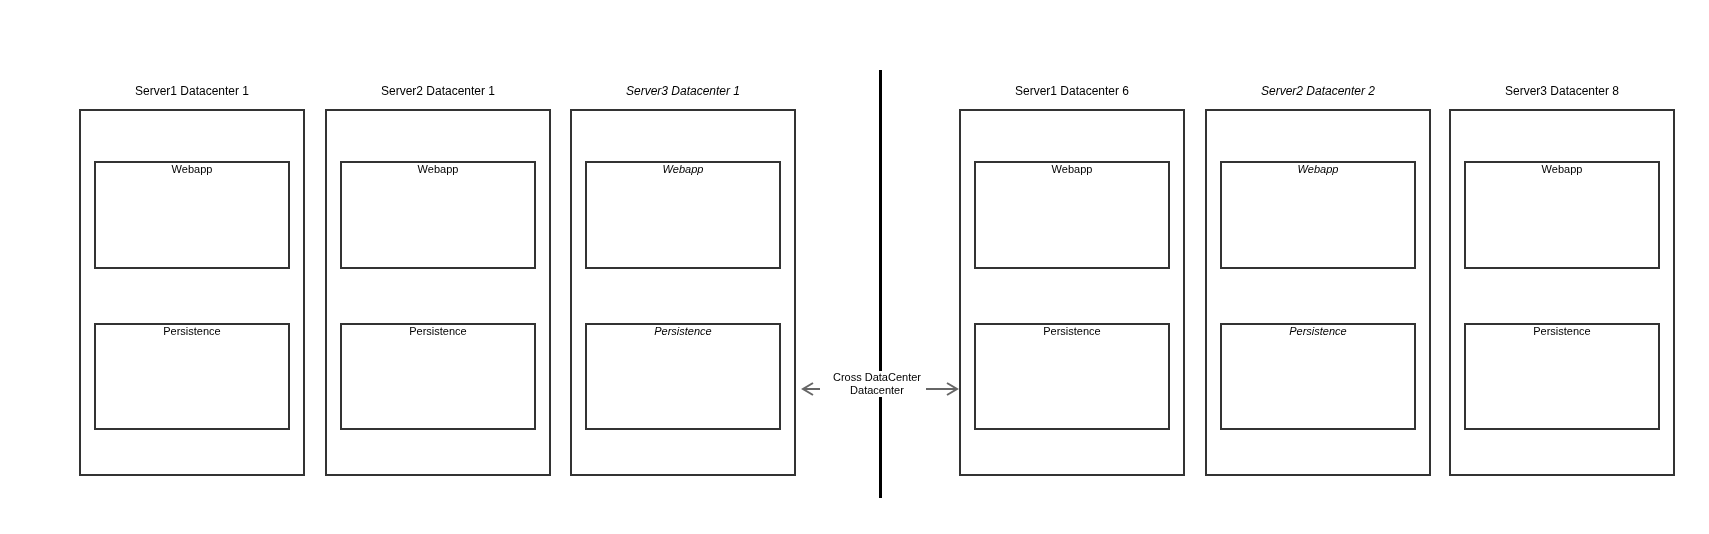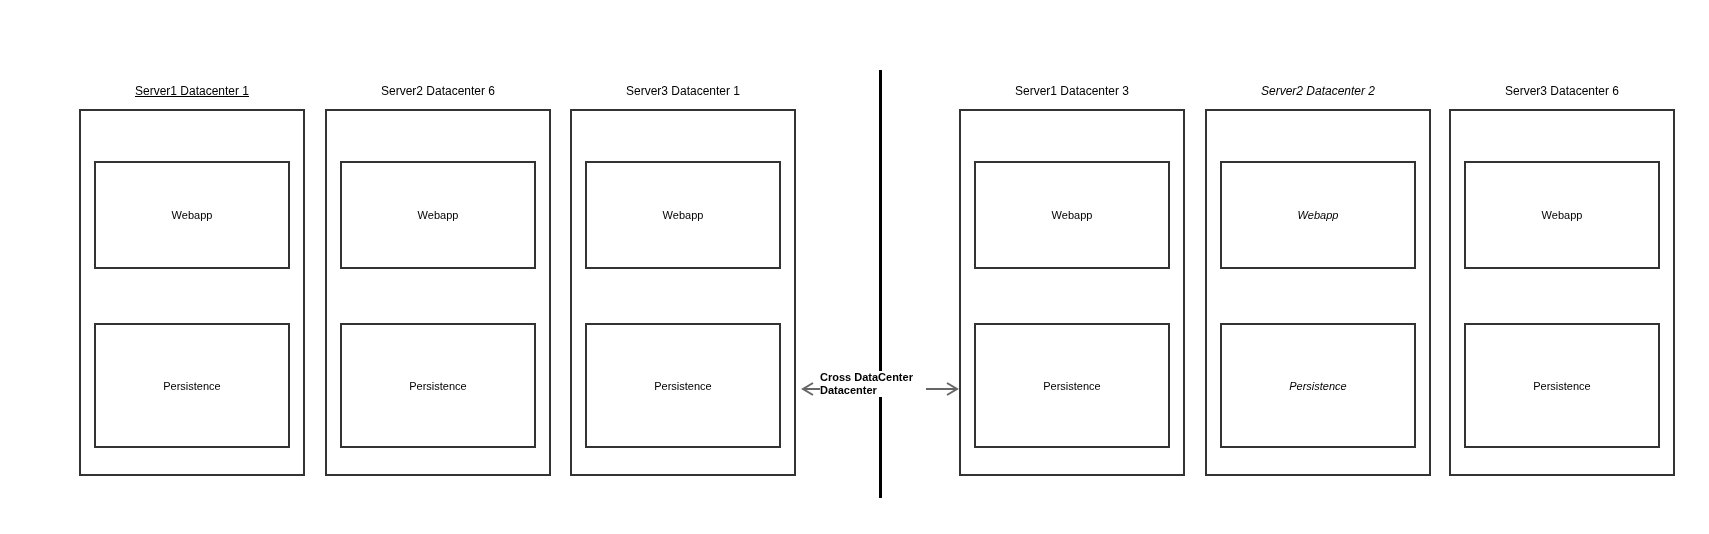--- a/index.html
+++ b/index.html
@@ -43,32 +43,32 @@
     border: 2px solid var(--box-stroke);
     background: var(--bg);
   }
   .component {
     position: absolute;
     left: 13px;
     width: 196px;
     border: 2px solid var(--box-stroke);
     background: var(--bg);
     display: flex;
-    align-items: center;
+    align-items: flex-start;
     justify-content: center;
     font-size: 11px;
     color: var(--text);
   }
   .component.webapp { top: 50px; height: 108px; }
-  .component.persistence { top: 212px; height: 125px; }
+  .component.persistence { top: 212px; height: 107px; }
 
   
-  .pos-s1d1 { left: 79px; text-decoration: underline; }
+  .pos-s1d1 { left: 79px; }
   .pos-s2d1 { left: 325px; }
-  .pos-s3d1 { left: 570px; }
+  .pos-s3d1 { left: 570px; font-style: italic; }
   .pos-s1d2 { left: 959px; }
   .pos-s2d2 { left: 1205px; font-style: italic; }
   .pos-s3d2 { left: 1449px; }
 
   
   .divider {
     position: absolute;
     left: 879px;
     top: 70px;
     width: 3px;
@@ -76,28 +76,27 @@
     background: var(--divider);
     z-index: 1;
   }
 
   
   .repl-label {
     position: absolute;
     left: 820px;
     top: 371px;
     width: 114px;
-    text-align: left;
+    text-align: center;
     font-size: 11px;
     line-height: 13px;
     color: var(--text);
     background: var(--bg);
     z-index: 2;
     white-space: nowrap;
-    font-weight: bold;
   }
   .repl-arrow {
     position: absolute;
     z-index: 2;
     color: var(--arrow);
   }
   .repl-arrow.left  { left: 800px; top: 381px; }
   .repl-arrow.right { left: 924px; top: 381px; }
 </style>
 </head>
@@ -111,21 +110,21 @@
       <div class="component webapp">
         <span>Webapp</span>
       </div>
       <div class="component persistence">
         <span>Persistence</span>
       </div>
     </div>
   </div>
 
   <div class="server pos-s2d1">
-    <div class="server-title">Server2 Datacenter 6</div>
+    <div class="server-title">Server2 Datacenter 1</div>
     <div class="server-box">
       <div class="component webapp">
         <span>Webapp</span>
       </div>
       <div class="component persistence">
         <span>Persistence</span>
       </div>
     </div>
   </div>
 
@@ -152,21 +151,21 @@
     <div>Cross DataCenter</div>
     <div>Datacenter</div>
   </div>
 
   <svg class="repl-arrow right" width="36" height="16" viewBox="0 0 36 16">
     <line x1="2" y1="8" x2="33" y2="8" stroke="currentColor" stroke-width="2"></line>
     <polyline points="23,2 33,8 23,14" fill="none" stroke="currentColor" stroke-width="2"></polyline>
   </svg>
 
   <div class="server pos-s1d2">
-    <div class="server-title">Server1 Datacenter 3</div>
+    <div class="server-title">Server1 Datacenter 6</div>
     <div class="server-box">
       <div class="component webapp">
         <span>Webapp</span>
       </div>
       <div class="component persistence">
         <span>Persistence</span>
       </div>
     </div>
   </div>
 
@@ -176,21 +175,21 @@
       <div class="component webapp">
         <span>Webapp</span>
       </div>
       <div class="component persistence">
         <span>Persistence</span>
       </div>
     </div>
   </div>
 
   <div class="server pos-s3d2">
-    <div class="server-title">Server3 Datacenter 6</div>
+    <div class="server-title">Server3 Datacenter 8</div>
     <div class="server-box">
       <div class="component webapp">
         <span>Webapp</span>
       </div>
       <div class="component persistence">
         <span>Persistence</span>
       </div>
     </div>
   </div>
 

